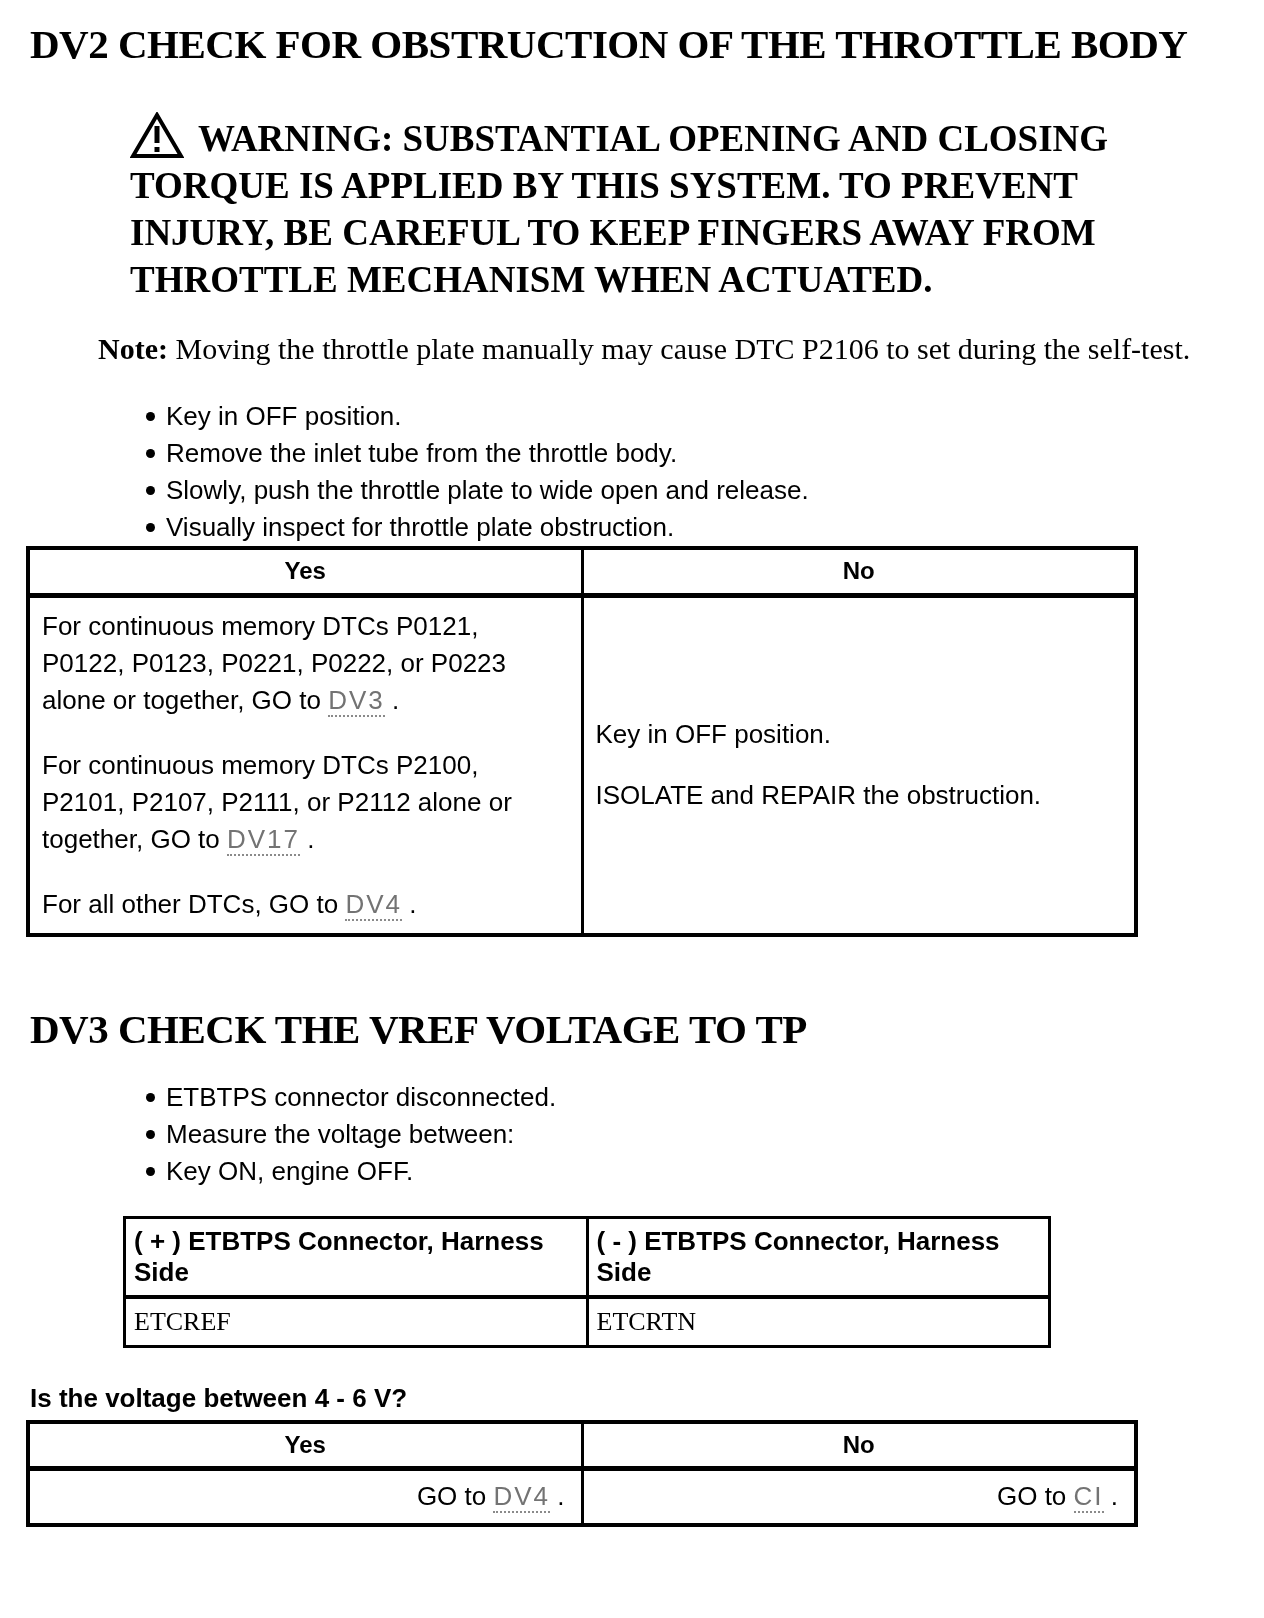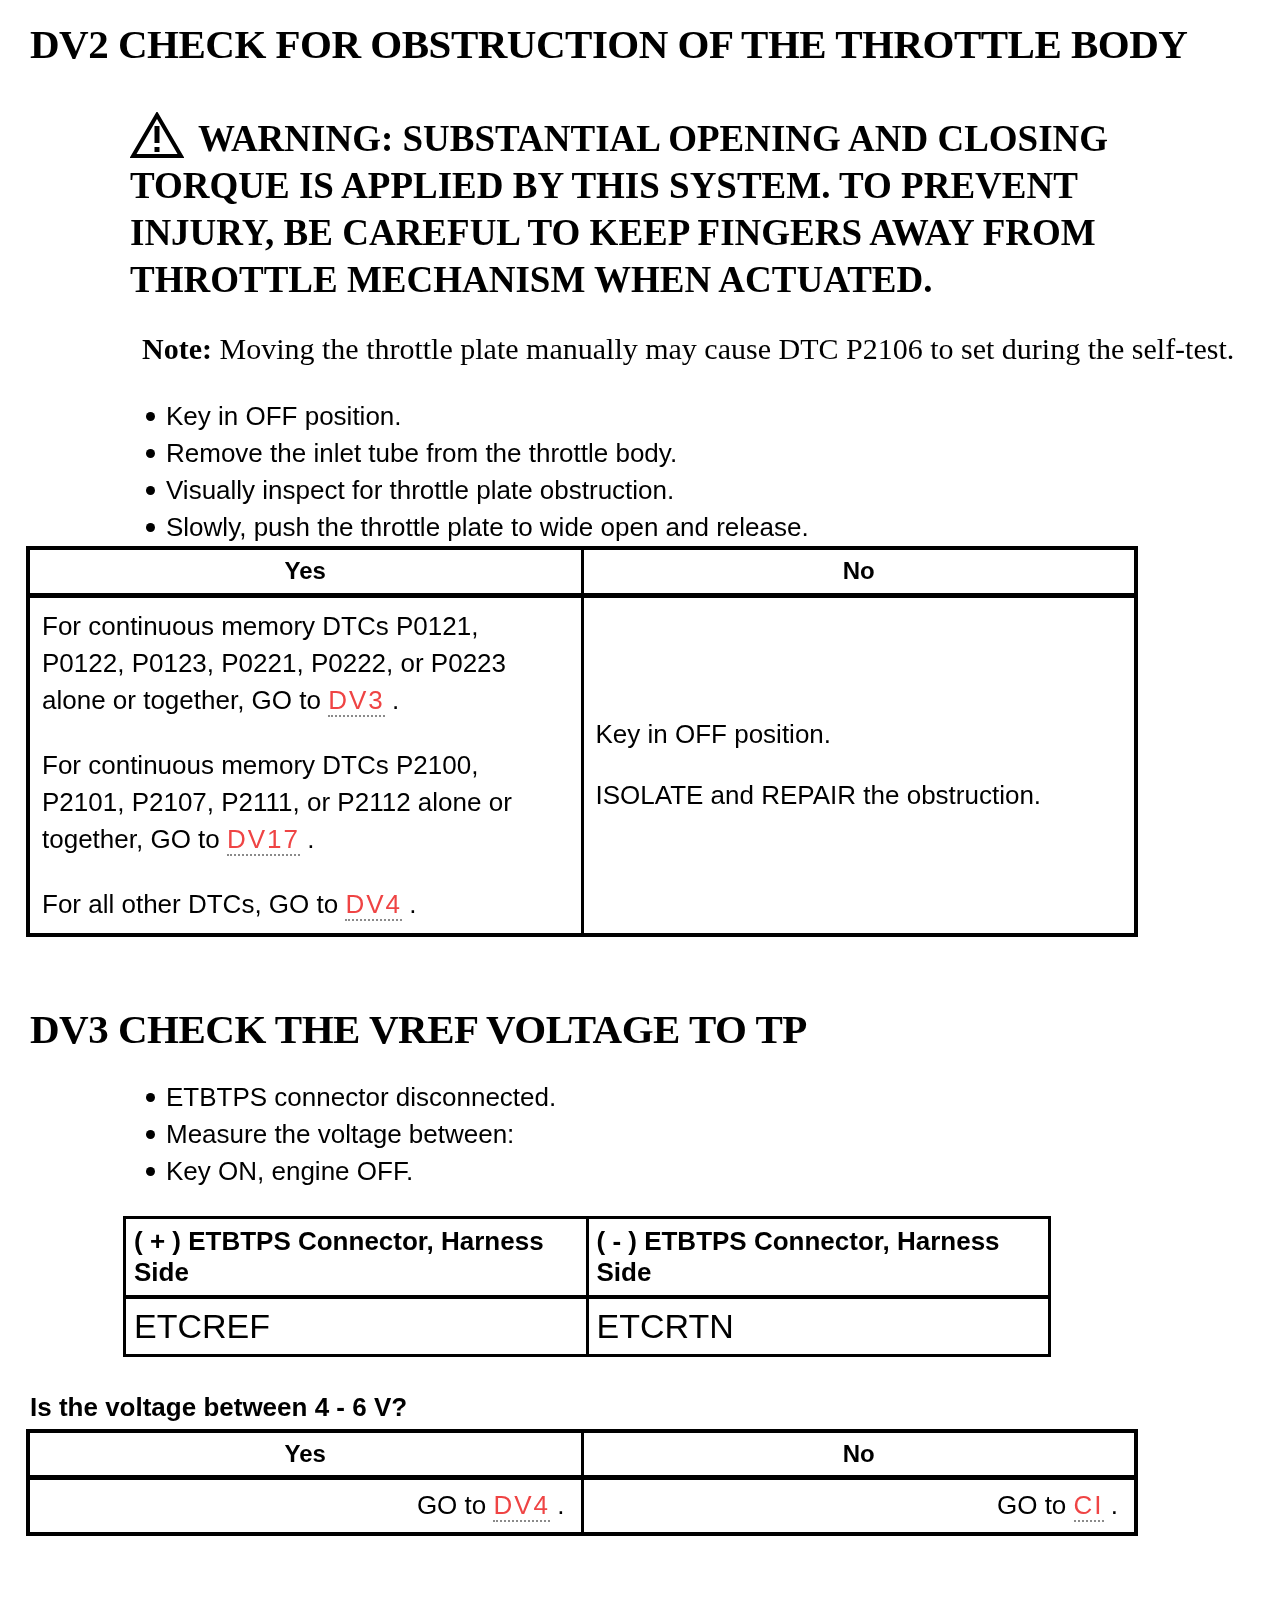--- a/index.html
+++ b/index.html
@@ -18,21 +18,21 @@
   .warning {
     font-family:"Liberation Serif", serif; font-weight:bold;
     font-size:37px; line-height:47px;
     margin:44px 0 0 100px; width:1075px;
   }
   .warn-icon { vertical-align:-9px; margin-right:14px; }
 
   .note {
     font-family:"Liberation Serif", serif;
     font-size:30px; line-height:47px;
-    margin:22px 0 0 112px; width:1095px;
+    margin:22px 0 0 68px; width:1095px;
   }
   .note .note-label { font-weight:bold; }
 
   ul.bullets {
     list-style:none; margin:26px 0 0 0; padding:0 0 0 112px;
     font-size:26px; line-height:37px;
   }
   ul.bullets li { position:relative; padding-left:24px; }
   ul.bullets li::before {
     content:""; position:absolute; left:4px; top:14px;
@@ -59,36 +59,36 @@
   }
   .qtable td.tall { height:318px; }
   .qtable td.vmid { vertical-align:middle; }
   .qtable td.rowcell { height:56px; vertical-align:middle; padding-top:4px; padding-bottom:4px;text-align:right; }
 
   .cellp { margin:0 0 28px 0; }
   .cellp.last { margin-bottom:0; }
   .cellp.gap24 { margin-bottom:24px; }
 
   .doclink {
-    color:#ef4444; letter-spacing:2px; cursor:pointer;
+    color:#737373; letter-spacing:2px; cursor:pointer;
     text-decoration:none; border-bottom:2px dotted #8a8a8a;
   }
 
   .dv3-title { margin-top:68px; }
   .bullets2 { margin-top:48px; }
 
   .mtable { width:928px; margin:26px 0 0 93px; border:3px solid #000; }
   .mtable th {
     border:3px solid #000; border-bottom:4px solid #000;
     font-size:26px; font-weight:bold; text-align:left;
     padding:7px 8px; height:44px;
   }
   .mtable td {
-    border:3px solid #000; font-size:34px; text-align:left;
-    padding:8px 8px; height:46px; vertical-align:middle;
+    border:3px solid #000; font-size:26px; text-align:left;
+    padding:8px 8px; height:46px; vertical-align:middle;font-family:Liberation Serif, serif;
   }
 </style>
 </head>
 <body>
 
 <div class="page">
 
   <h1 class="h-serif">DV2 CHECK FOR OBSTRUCTION OF THE THROTTLE BODY</h1>
 
   <p class="warning">
@@ -97,22 +97,22 @@
       <rect x="24.5" y="14" width="5" height="17" fill="#000"></rect>
       <rect x="24.5" y="35" width="5" height="5" fill="#000"></rect>
     </svg><span>WARNING: SUBSTANTIAL OPENING AND CLOSING TORQUE IS APPLIED BY THIS SYSTEM. TO PREVENT INJURY, BE CAREFUL TO KEEP FINGERS AWAY FROM THROTTLE MECHANISM WHEN ACTUATED.</span>
   </p>
 
   <p class="note"><span class="note-label">Note:</span><span> Moving the throttle plate manually may cause DTC P2106 to set during the self-test.</span></p>
 
   <ul class="bullets">
     <li>Key in OFF position.</li>
     <li>Remove the inlet tube from the throttle body.</li>
+    <li>Slowly, push the throttle plate to wide open and release.</li>
     <li>Visually inspect for throttle plate obstruction.</li>
-    <li>Slowly, push the throttle plate to wide open and release.</li>
   </ul>
 
 
   <table class="qtable">
     <tbody>
         <tr>
       <th>Yes</th>
       <th>No</th>
     </tr>
     <tr>

